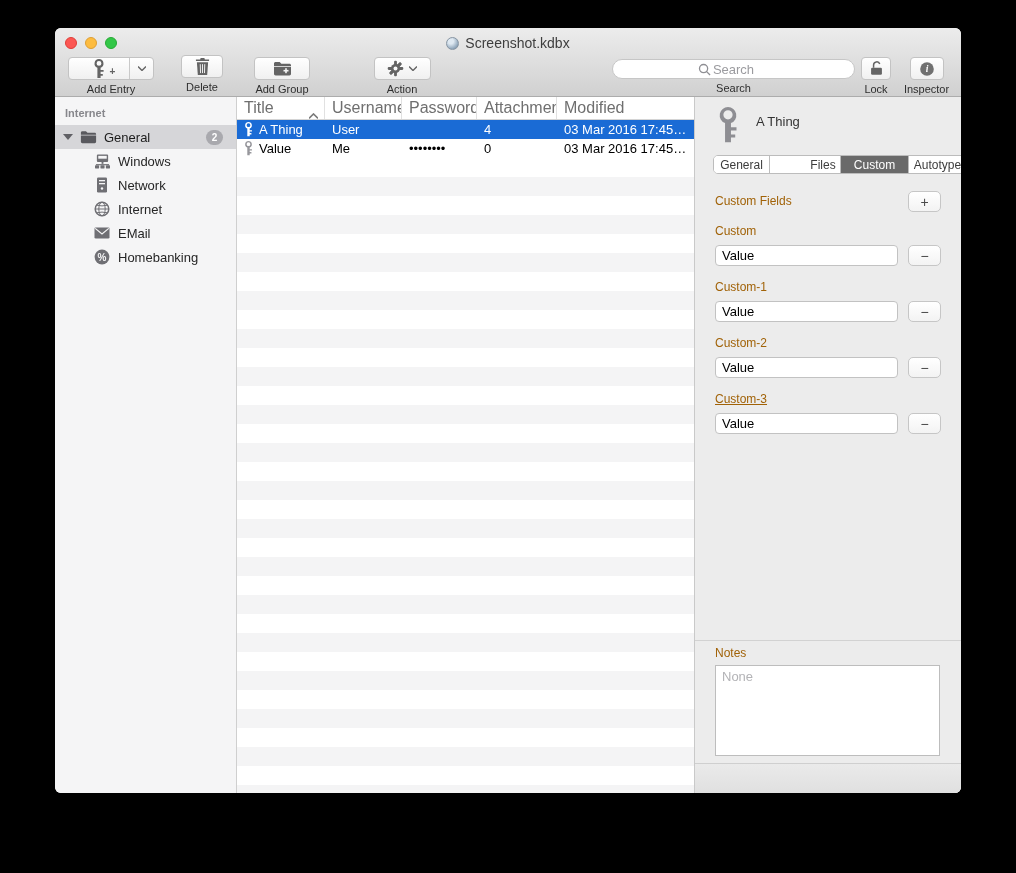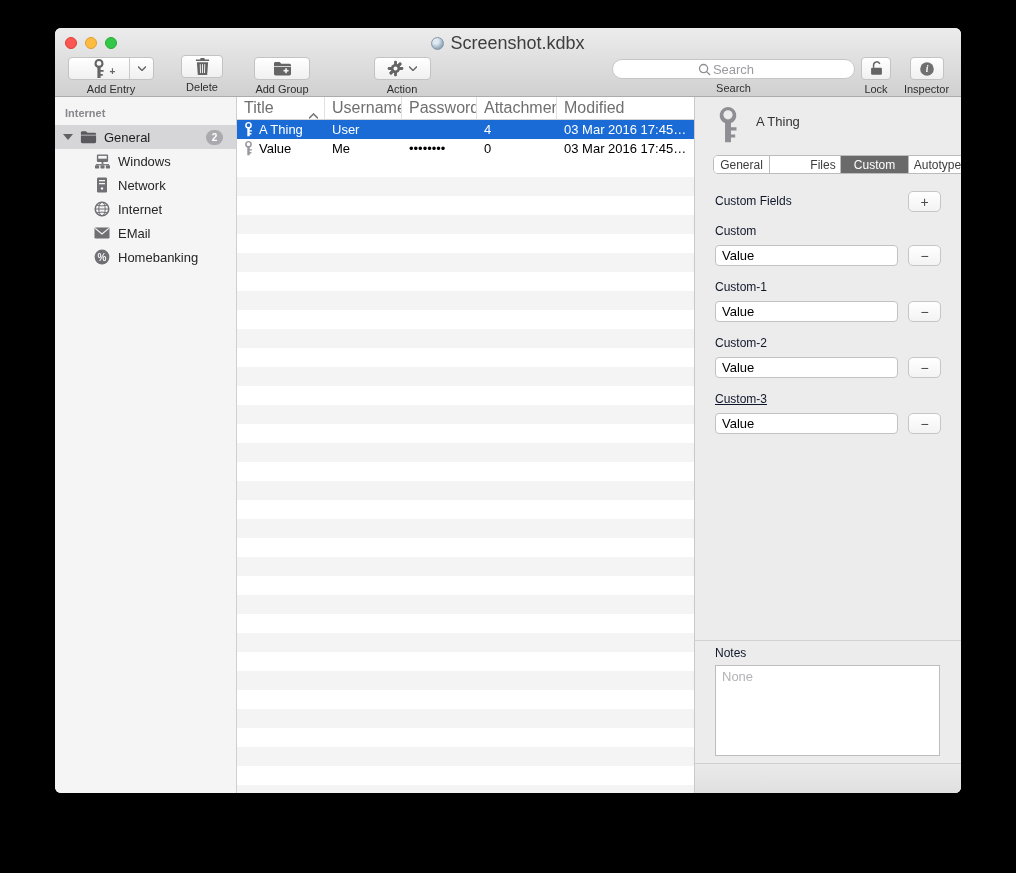--- a/index.html
+++ b/index.html
@@ -16,21 +16,21 @@
     border-bottom:1px solid #acacac; }
   .traffic { position:absolute; top:9px; width:12px; height:12px; border-radius:50%; }
   .tl-close { left:10px; background:#fc5753; border:1px solid #df3e38; }
   .tl-min   { left:30px; background:#fdbc40; border:1px solid #de9f34; }
   .tl-zoom  { left:50px; background:#33c748; border:1px solid #27aa35; }
   .title-group { position:absolute; top:7px; left:0; width:100%; height:16px;
     display:flex; align-items:center; justify-content:center; gap:6px; }
   .doc-icon { width:13px; height:13px; border-radius:50%;
     background:radial-gradient(circle at 35% 30%, #dfe9f2 25%, #93a9bd 70%, #6d8296);
     border:1px solid #8795a3; }
-  .win-title { font-size:18px; color:#3e3e3e; }
+  .win-title { font-size:14px; color:#3e3e3e; }
 
   .tool { position:absolute; display:flex; flex-direction:column; align-items:center; }
   .tool-label { font-size:11px; color:#2e2e2e; margin-top:3px; white-space:nowrap; }
   .tbtn { height:23px; border:1px solid #c3c3c3; border-radius:4px;
     background:linear-gradient(#ffffff,#f0f0f0); display:flex; align-items:center;
     justify-content:center; color:#646464; box-shadow:0 1px 0 rgba(255,255,255,.5) inset; }
   .tbtn svg { display:block; }
   .split { display:flex; padding:0; }
   .split-main { width:61px; height:100%; display:flex; align-items:center; justify-content:center; position:relative; }
   .split-arrow { width:24px; height:100%; border-left:1px solid #c9c9c9;
@@ -85,21 +85,21 @@
   
   .inspector { width:266px; height:100%; background:#ececec; position:relative; flex:none; }
   .insp-key { position:absolute; left:21px; top:10px; color:#8e8e93; }
   .insp-title { position:absolute; left:61px; top:17px; font-size:13px; color:#333; }
   .segments { position:absolute; left:18px; top:58px; height:19px; display:flex;
     border:1px solid #bcbcbc; border-radius:5px; overflow:hidden; background:#fff; }
   .seg { font-size:12px; color:#3c3c3c; display:flex; align-items:center; justify-content:center;
     border-right:1px solid #bcbcbc; background:#fff; }
   .seg:last-child { border-right:none; }
   .seg.selected { background:#6a6a6a; color:#fff; }
-  .insp-label { position:absolute; left:20px; font-size:12px; color:#0f172a; white-space:nowrap; }
+  .insp-label { position:absolute; left:20px; font-size:12px; color:#a16207; white-space:nowrap; }
   .sq-btn { position:absolute; left:213px; width:33px; height:21px; border:1px solid #c6c6c6;
     border-radius:5px; background:linear-gradient(#ffffff,#f3f3f3); font-size:14px; color:#4a4a4a;
     display:flex; align-items:center; justify-content:center; line-height:1; }
   .field-input { position:absolute; left:20px; width:183px; height:21px; border:1px solid #c2c2c2;
     border-radius:4px; background:#fff; font-size:13px; color:#000; padding:0 6px; outline:none;
     font-family:inherit; }
   .insp-divider { position:absolute; left:0; width:100%; height:1px; background:#d2d2d2; }
   .notes-area { position:absolute; left:20px; top:568px; width:225px; height:91px;
     border:1px solid #bdbdbd; background:#fff; resize:none; font-size:13px; color:#333;
     padding:3px 6px; outline:none; font-family:inherit; }

